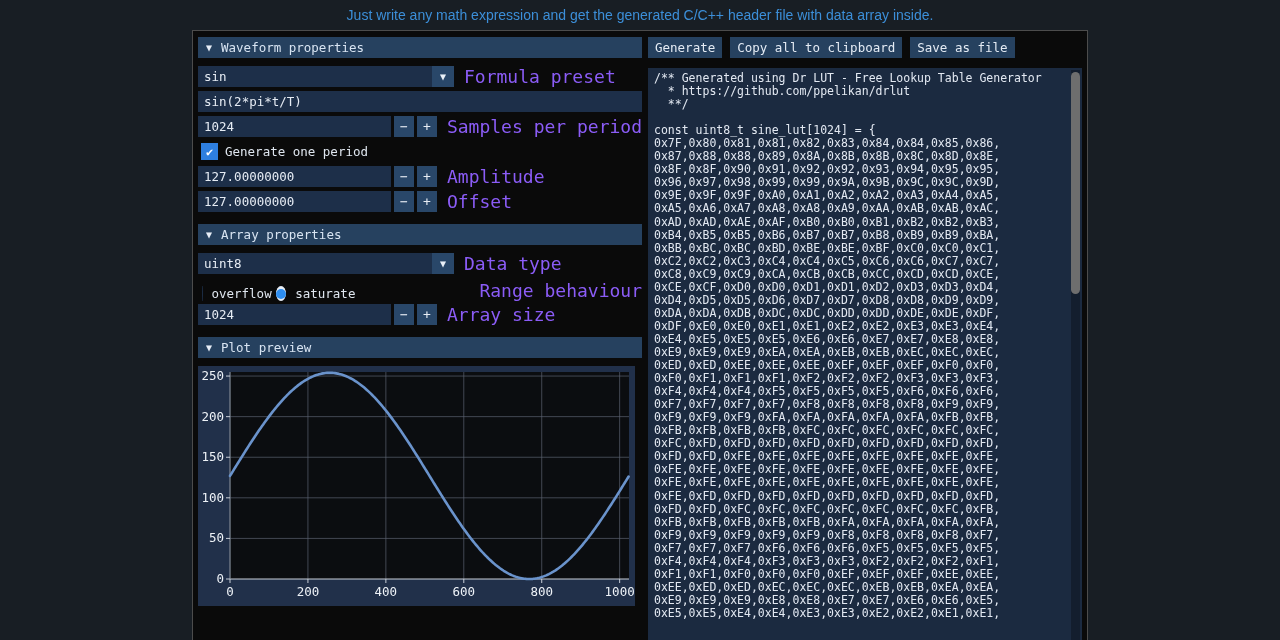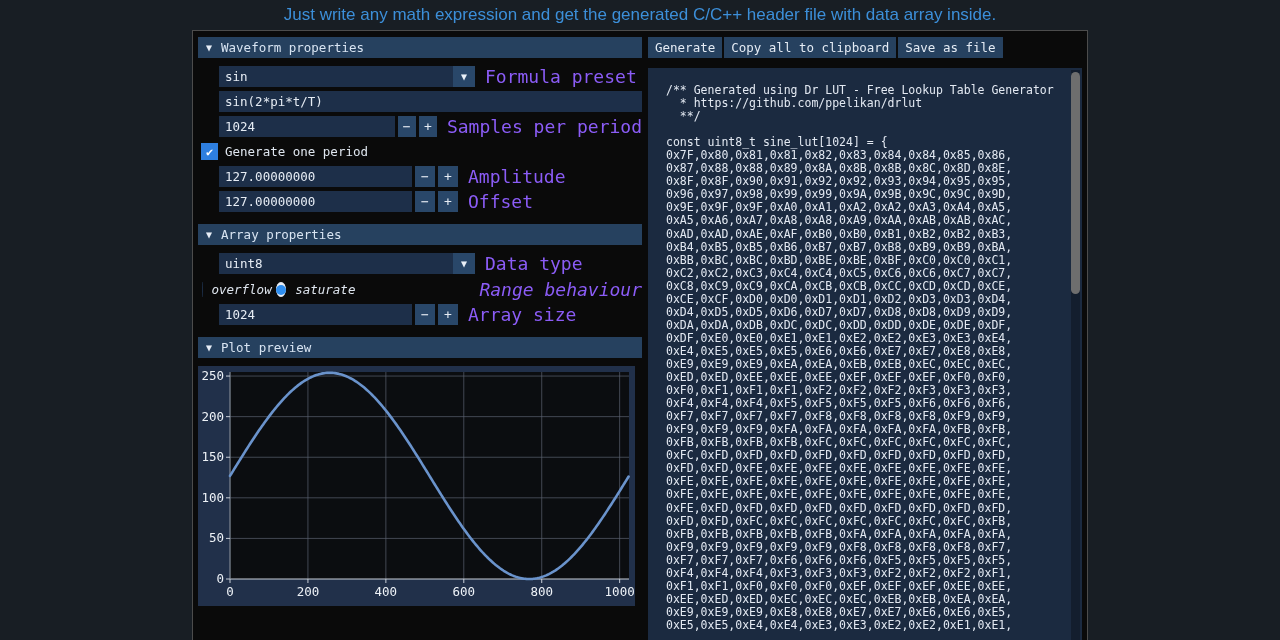--- a/index.html
+++ b/index.html
@@ -4,41 +4,41 @@
 <style>
   html,body{margin:0;padding:0;}
   body{
     width:1280px;height:640px;overflow:hidden;
     background:#181e24;
     font-family:"DejaVu Sans Mono","Liberation Mono",monospace;
   }
   .tagline{
     width:100%;text-align:center;color:#3c8fd9;
     font-family:"Liberation Sans",sans-serif;
-    font-size:17px;line-height:30px;height:30px;
+    font-size:14px;line-height:30px;height:30px;
   }
   .window{
     position:absolute;left:192px;top:30px;width:896px;height:612px;
     background:#0a0a0a;border:1px solid #4c4c4c;border-bottom:none;
     box-sizing:border-box;
   }
   .cols{display:flex;height:100%;padding:6px 5px 0 5px;box-sizing:border-box;}
   .left{width:444px;flex:0 0 444px;}
   .right{flex:1;display:flex;flex-direction:column;margin-left:6px;}
 
   
   .sect{
     background:#26415f;color:#d8e4f2;font-size:12.5px;
     height:21px;line-height:21px;padding-left:8px;
     margin-bottom:8px;display:flex;align-items:center;gap:9px;
   }
   .sect .tri{font-size:10px;color:#e8eef7;line-height:1;}
 
   
-  .row{display:flex;align-items:center;margin-bottom:4px;height:21px;margin-left:21px;}
+  .row{display:flex;align-items:center;margin-bottom:4px;height:21px;}
   .fld{
     background:#1d2f49;color:#e6ecf4;font-size:12.5px;height:21px;
     line-height:21px;padding-left:6px;box-sizing:border-box;
     border:none;display:flex;align-items:center;
   }
   .fld.wide{width:491px;}
   .fld.num{width:193px;align-items:center;}
   .fld.sel{width:256px;position:relative;padding-right:24px;}
   .arrowbox{
     position:absolute;right:0;top:0;width:22px;height:21px;
@@ -55,52 +55,52 @@
   
   .cbrow{display:flex;align-items:center;height:21px;margin-bottom:4px;}
   .cbox{
     width:17px;height:17px;background:#2e7fe0;
     display:flex;align-items:center;justify-content:center;
     color:#ffffff;font-size:12px;font-weight:bold;margin-left:3px;
   }
   .cbtxt{color:#dfe6ef;font-size:12.5px;margin-left:7px;}
 
   
-  .radrow{display:flex;align-items:center;height:23px;margin-bottom:3px;font-style:italic;}
+  .radrow{display:flex;align-items:flex-end;height:23px;margin-bottom:3px;}
   .rad{
     width:15px;height:15px;border-radius:50%;background:#1b2b42;
     margin-left:4px;box-sizing:border-box;
     display:flex;align-items:center;justify-content:center;
   }
   .rad.on{background:#e9eef5;}
   .rad.on::after{
     content:"";width:10px;height:10px;border-radius:50%;background:#2e8ef0;
   }
   .radtxt{color:#dfe6ef;font-size:12.5px;margin-left:9px;}
   .radgap{width:18px;}
 
   
   .plotwrap{
     background:#21304a;width:437px;height:240px;
     position:relative;box-sizing:border-box;
   }
   .plotwrap svg{display:block;}
 
   
-  .btnbar{display:flex;gap:2px;height:21px;margin-bottom:10px;}
+  .btnbar{display:flex;gap:8px;height:21px;margin-bottom:10px;}
   .btn{
     background:#26415f;color:#e4ebf4;font-size:12.5px;height:21px;
     line-height:21px;padding:0 7px;white-space:nowrap;
   }
   .codebox{
     background:#1b2a40;flex:1;position:relative;overflow:hidden;
     border:1px solid #2b4straight;border:none;
   }
   .codebox pre{
-    margin:12px;padding:4px 6px 0 6px;color:#e3e9f2;font-size:11.5px;
+    margin:0;padding:4px 6px 0 6px;color:#e3e9f2;font-size:11.5px;
     line-height:13.05px;white-space:pre;
     font-family:"DejaVu Sans Mono","Liberation Mono",monospace;
   }
   .sbtrack{
     position:absolute;right:2px;top:2px;width:9px;bottom:2px;background:#131e2e;
   }
   .sbthumb{
     position:absolute;right:2px;top:4px;width:9px;height:222px;
     background:#6e6e6e;border-radius:5px;
   }

